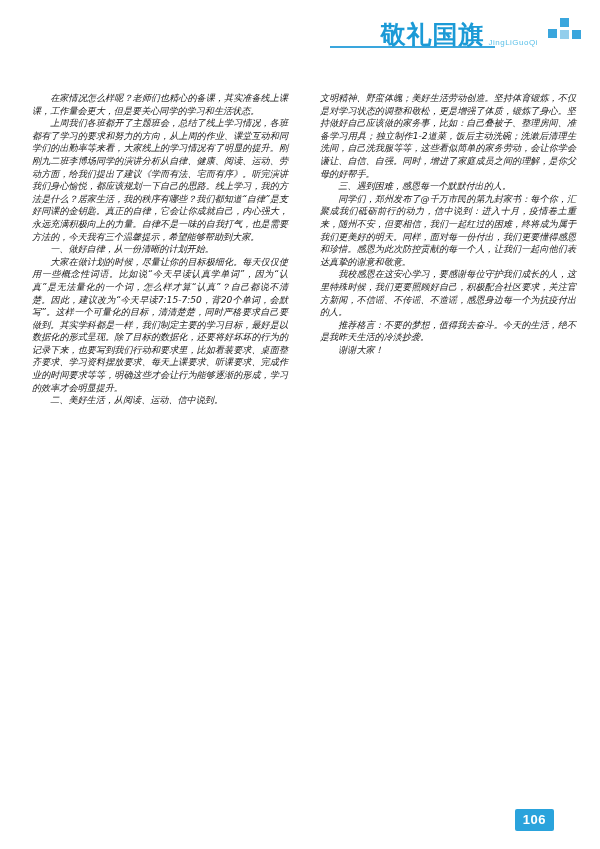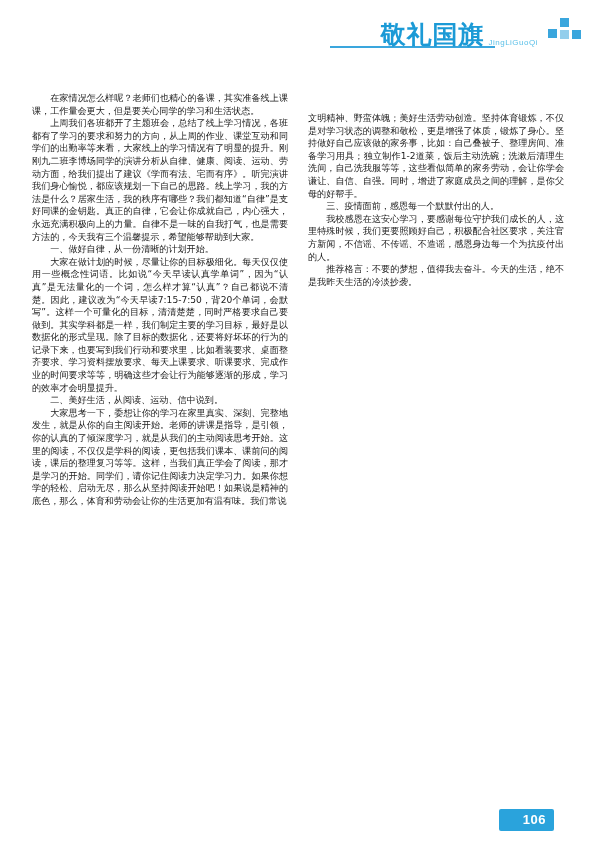--- a/index.html
+++ b/index.html
@@ -79,53 +79,54 @@
   .header-dots i.d3 { left: 12px; top: 12px; width: 9px;  height: 9px; opacity: .55;}
   .header-dots i.d4 { left: 24px; top: 12px; width: 9px;  height: 9px; }
 
   
   .content {
     position: absolute;
     top: 92px;
     left: 0;
     width: 600px;
     height: 700px;
+    font-style: italic;
   }
   .col {
     position: absolute;
     top: 0;
     width: 256px;
     height: 700px;
     font-size: 9.1px;
     line-height: 12.6px;
     color: #1a1a1a;
     text-align: justify;
     text-justify: inter-ideograph;
   }
   .col.left  { left: 32px; }
-  .col.right { left: 308px; margin-top: 20px; }
+  .col.right { left: 320px; }
 
   .col p {
     margin: 0;
     padding: 0;
     text-indent: 2em;
   }
   .col p.noindent { text-indent: 0; }
 
   
   .folio {
     position: absolute;
     right: 20px;
     bottom: 18px;
     background: #2aa3dc;
     color: #ffffff;
     font-family: "Liberation Sans", sans-serif;
     font-size: 13px;
     font-weight: bold;
-    padding: 3px 8px 4px 24px;
+    padding: 3px 8px 4px 8px;
     border-radius: 2px;
     letter-spacing: 0.5px;
   }
 </style>
 </head>
 <body>
 
 <div class="page">
 
   <div class="header">
@@ -142,27 +143,28 @@
   </div>
 
   <div class="content">
 
     <div class="col left">
       <p>在家情况怎么样呢？老师们也精心的备课，其实准备线上课课，工作量会更大，但是要关心同学的学习和生活状态。</p>
       <p>上周我们各班都开了主题班会，总结了线上学习情况，各班都有了学习的要求和努力的方向，从上周的作业、课堂互动和同学们的出勤率等来看，大家线上的学习情况有了明显的提升。刚刚九二班李博场同学的演讲分析从自律、健康、阅读、运动、劳动方面，给我们提出了建议《学而有法、宅而有序》。听完演讲我们身心愉悦，都应该规划一下自己的思路。线上学习，我的方法是什么？居家生活，我的秩序有哪些？我们都知道“自律”是支好同课的金钥匙。真正的自律，它会让你成就自己，内心强大，永远充满积极向上的力量。自律不是一味的自我打气，也是需要方法的，今天我有三个温馨提示，希望能够帮助到大家。</p>
       <p>一、做好自律，从一份清晰的计划开始。</p>
       <p>大家在做计划的时候，尽量让你的目标极细化。每天仅仅使用一些概念性词语。比如说“今天早读认真学单词”，因为“认真”是无法量化的一个词，怎么样才算“认真”？自己都说不清楚。因此，建议改为“今天早读7:15-7:50，背20个单词，会默写”。这样一个可量化的目标，清清楚楚，同时严格要求自己要做到。其实学科都是一样，我们制定主要的学习目标，最好是以数据化的形式呈现。除了目标的数据化，还要将好坏坏的行为的记录下来，也要写到我们行动和要求里，比如看装要求、桌面整齐要求、学习资料摆放要求、每天上课要求、听课要求、完成作业的时间要求等等，明确这些才会让行为能够逐渐的形成，学习的效率才会明显提升。</p>
       <p>二、美好生活，从阅读、运动、信中说到。</p>
-      <p>大家思考一下，委想让你的学习在家里真实、深刻、完整地发生，就是从你的自主阅读开始。老师的讲课是指导，是引领，你的认真的了倾深度学习，就是从我们的主动阅读思考开始。这里的阅读，不仅仅是学科的阅读，更包括我们课本、课前问的阅读，课后的整理复习等等。这样，当我们真正学会了阅读，那才是学习的开始。同学们，请你记住阅读力决定学习力。如果你想学的轻松、启动无尽，那么从坚持阅读开始吧！如果说是精神的底色，那么，体育和劳动会让你的生活更加有温有味。我们常说</p>
     </div>
 
     <div class="col right">
       <p class="noindent">文明精神、野蛮体魄；美好生活劳动创造。坚持体育锻炼，不仅是对学习状态的调整和敬松，更是增强了体质，锻炼了身心。坚持做好自己应该做的家务事，比如：自己叠被子、整理房间、准备学习用具；独立制作1-2道菜，饭后主动洗碗；洗漱后清理生洗间，自己洗我服等等，这些看似简单的家务劳动，会让你学会谦让、自信、自强。同时，增进了家庭成员之间的理解，是你父母的好帮手。</p>
-      <p>三、疫情面前，感恩每一个默默付出的人。</p>
+      <p>三、遇到困难，感恩每一个默默付出的人。</p>
+      <p>同学们，郑州发布了@千万市民的第九封家书：每个你，汇聚成我们砥砺前行的动力，信中说到：进入十月，疫情卷土重来，随州不安，但要相信，我们一起红过的困难，终将成为属于我们更美好的明天。同样，面对每一份付出，我们更要懂得感恩和珍惜。感恩为此次防控贡献的每一个人，让我们一起向他们表达真挚的谢意和敬意。</p>
       <p>我校感恩在这安心学习，要感谢每位守护我们成长的人，这里特殊时候，我们更要照顾好自己，积极配合社区要求，关注官方新闻，不信谣、不传谣、不造谣，感恩身边每一个为抗疫付出的人。</p>
       <p>推荐格言：不要的梦想，值得我去奋斗。今天的生活，绝不是我昨天生活的冷淡抄袭。</p>
+      <p>谢谢大家！</p>
     </div>
 
   </div>
 
   <div class="folio">106</div>
 
 </div>
 
 </body></html>

